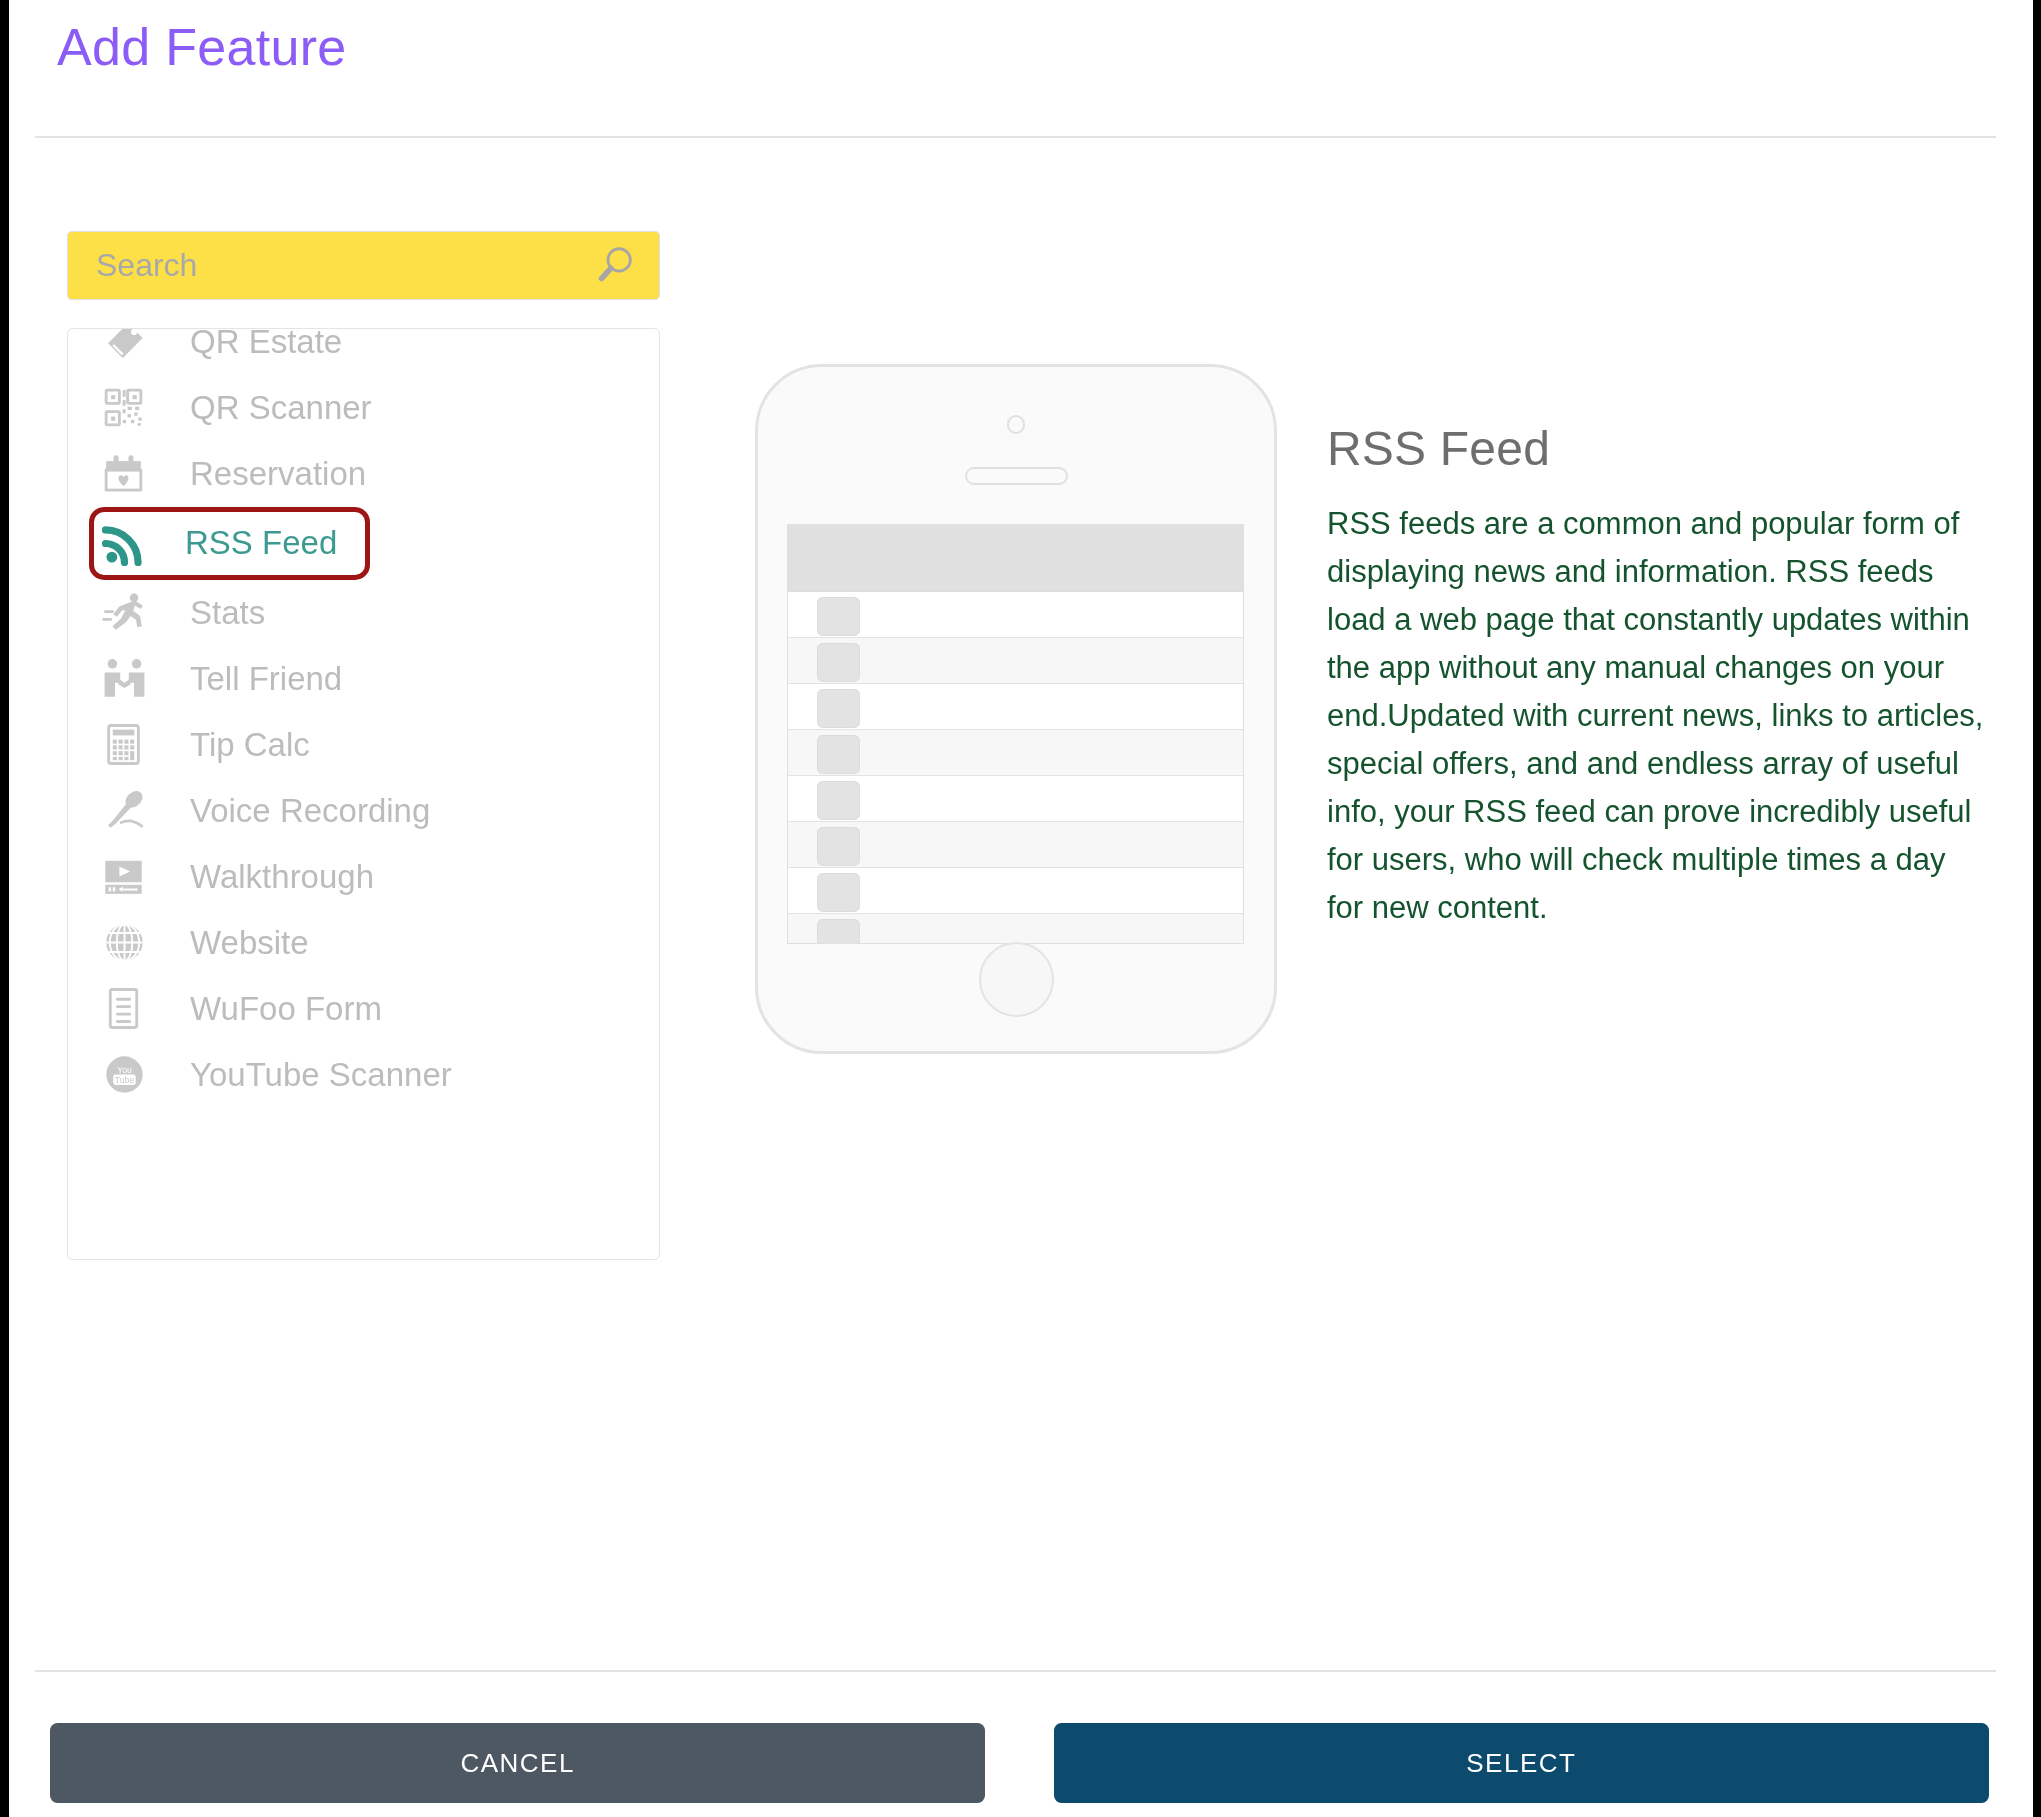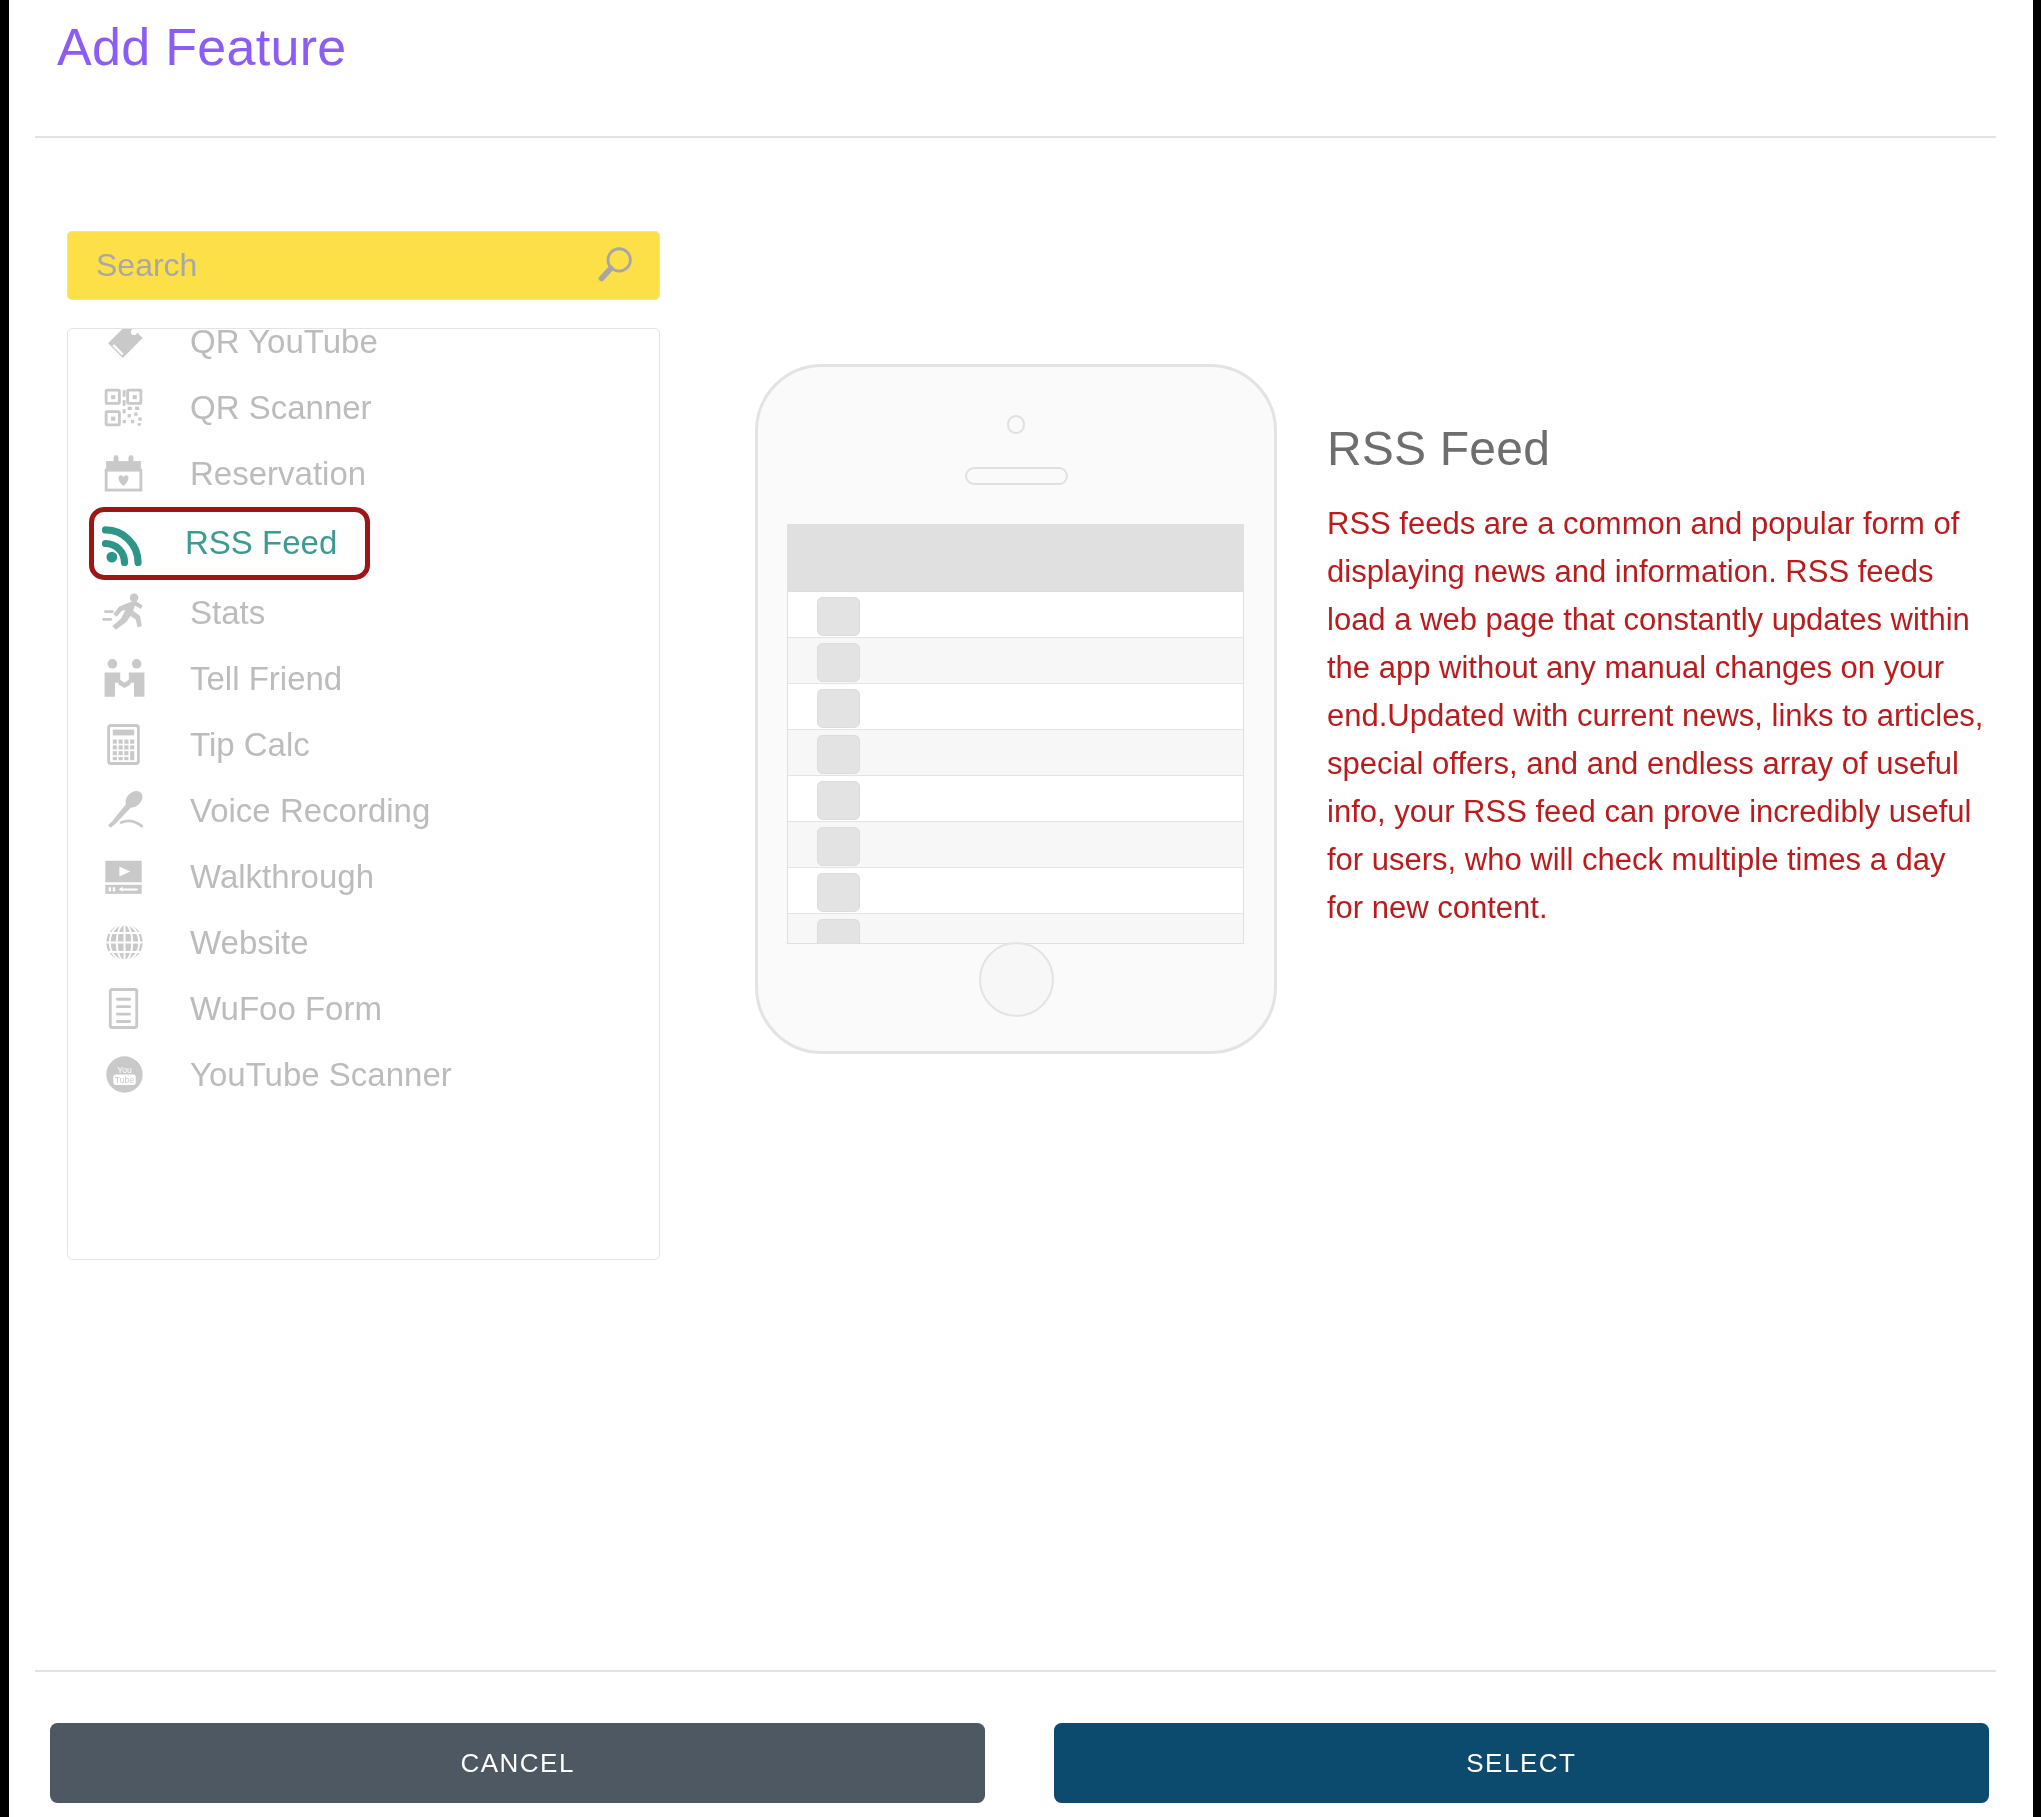--- a/index.html
+++ b/index.html
@@ -231,21 +231,21 @@
   .detail-title {
     font-size: 48px;
     color: #6e6e6e;
     font-weight: 400;
     margin: 0 0 24px 0;
     letter-spacing: 0.2px;
   }
   .detail-desc {
     font-size: 31px;
     line-height: 48px;
-    color: #b91c1c;
+    color: #14532d;
     margin: 0;
   }
 
   
   .footer-rule {
     position: absolute;
     left: 26px;
     top: 1670px;
     width: 1961px;
     height: 1.9px;
@@ -300,21 +300,21 @@
       <div class="list-scroll">
 
         <div class="list-item">
           <span class="icon-wrap">
             <svg viewBox="0 0 52 52" width="45" height="45">
               <path d="M30 5 L47 22 L24 45 L7 28 Z" fill="#c9c9c9"></path>
               <circle cx="37" cy="15" r="3.6" fill="#ffffff"></circle>
               <line x1="13" y1="30" x2="24" y2="41" stroke="#ffffff" stroke-width="2.6"></line>
             </svg>
           </span>
-          <span class="label">QR YouTube</span>
+          <span class="label">QR Estate</span>
         </div>
 
         <div class="list-item">
           <span class="icon-wrap">
             <svg viewBox="0 0 52 52" width="43" height="43">
               <g fill="#c9c9c9">
                 <rect x="5" y="5" width="16" height="16" rx="1" fill="none" stroke="#c9c9c9" stroke-width="3.4"></rect>
                 <rect x="11" y="11" width="5" height="5"></rect>
                 <rect x="31" y="5" width="16" height="16" rx="1" fill="none" stroke="#c9c9c9" stroke-width="3.4"></rect>
                 <rect x="37" y="11" width="5" height="5"></rect>

